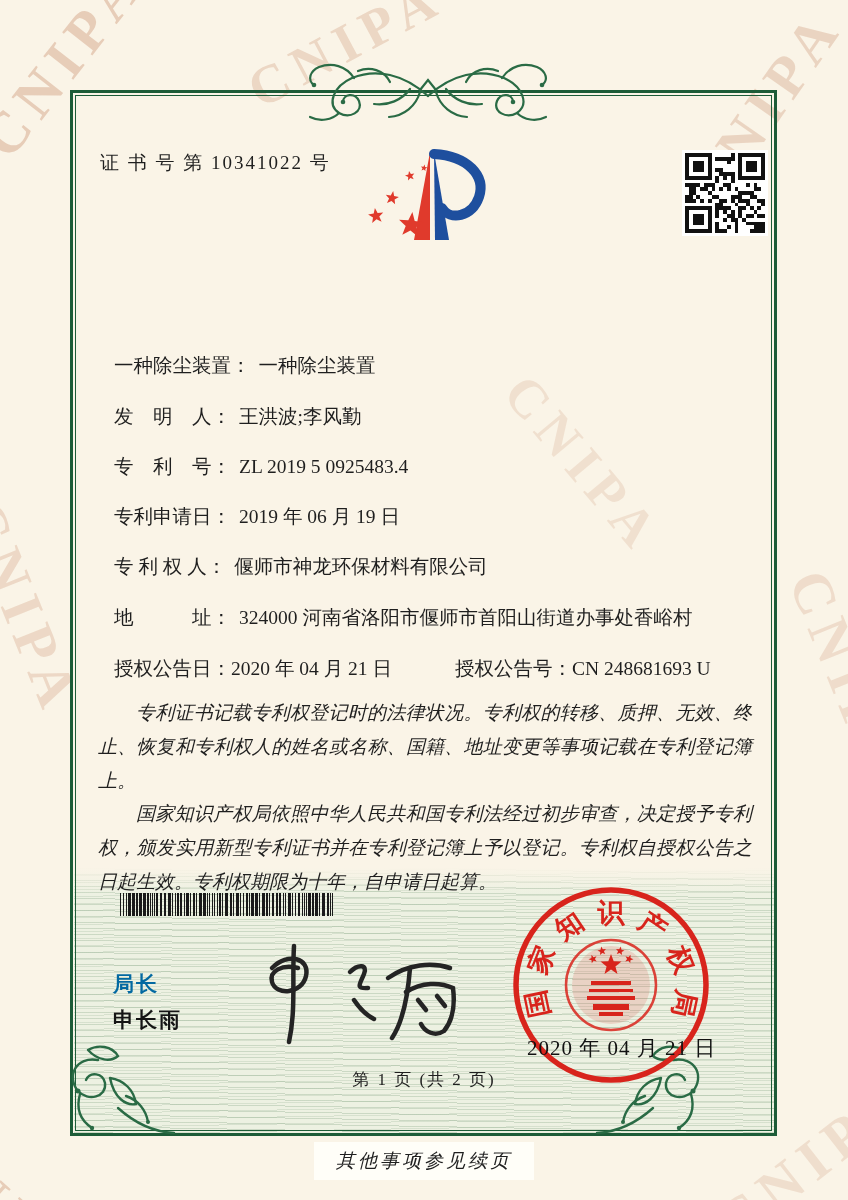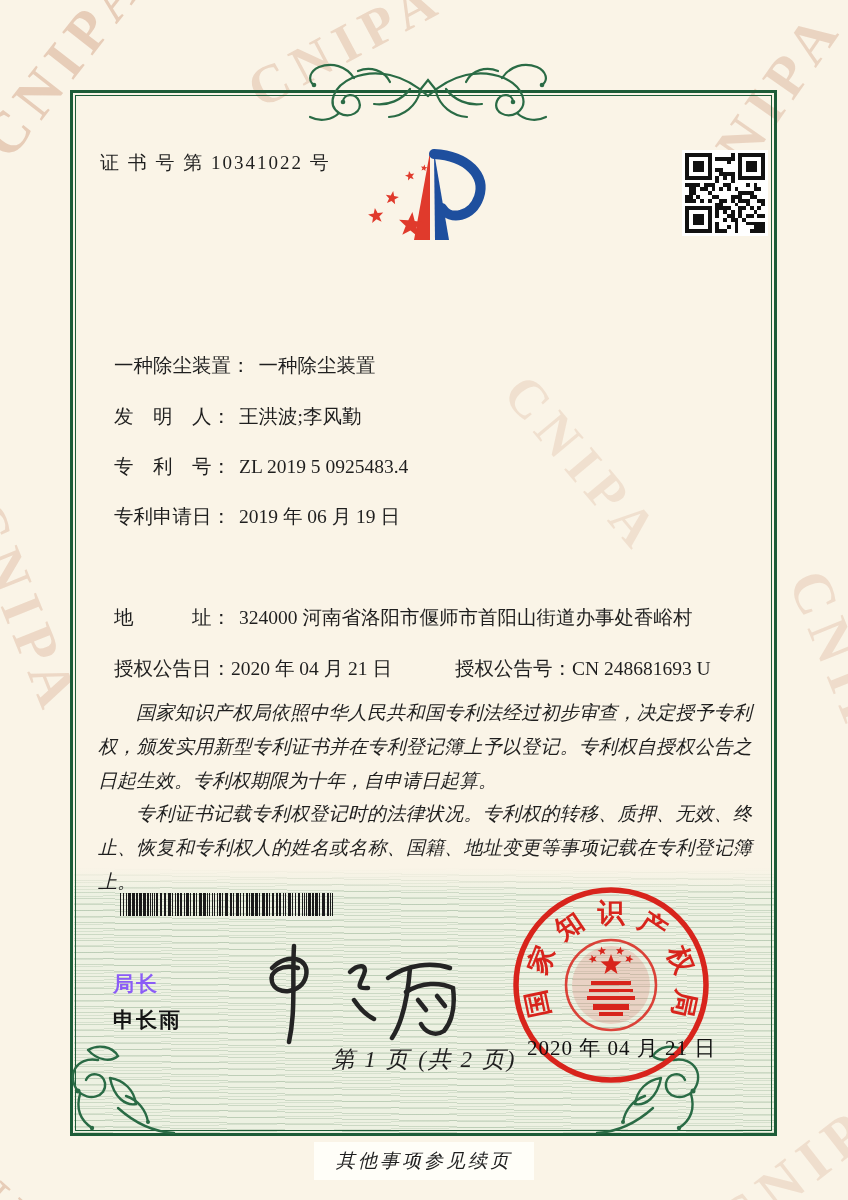--- a/index.html
+++ b/index.html
@@ -45,31 +45,31 @@
   .grant .g1{position:absolute;left:114px;white-space:nowrap;}
   .grant .g2{position:absolute;left:455px;white-space:nowrap;}
   
   .paras{position:absolute;z-index:5;left:98px;top:696px;width:654px;font-size:19px;
          line-height:1.78;font-style:italic;}
   .paras p{margin:0;text-indent:2em;text-align:justify;}
   
   .barcode{position:absolute;z-index:5;left:120px;top:893px;width:218px;height:23px;display:flex;align-items:stretch;}
   .barcode i{display:block;background:#1a1a1a;}
   .signer-title{position:absolute;z-index:5;left:113px;top:970px;font-family:"Liberation Sans",sans-serif;
-        font-weight:600;font-size:21px;color:#8b5cf6;letter-spacing:2px;}
+        font-weight:600;font-size:21px;color:#0369a1;letter-spacing:2px;}
   .signer-name{position:absolute;z-index:5;left:113px;top:1006px;font-family:"Liberation Sans",sans-serif;
         font-weight:600;font-size:21px;color:#151515;letter-spacing:2px;}
   .sig{position:absolute;z-index:5;left:232px;top:938px;}
   .seal{position:absolute;z-index:5;left:505px;top:885px;width:212px;height:205px;}
   .seal svg{position:absolute;left:0;top:0;}
   .seal-ring span{position:absolute;left:50%;top:50%;font-weight:700;font-size:27px;
         color:#d8241c;font-family:"Liberation Serif",serif;}
   .seal-date{position:absolute;z-index:6;left:527px;top:1034px;font-size:21px;letter-spacing:1px;color:#111;}
-  .page-info{position:absolute;z-index:5;left:0;top:1044px;width:100%;text-align:center;
-        font-size:23px;font-style:italic;letter-spacing:2px;}
+  .page-info{position:absolute;z-index:5;left:0;top:1068px;width:100%;text-align:center;
+        font-size:17px;letter-spacing:2px;}
   .cont-note{position:absolute;z-index:5;left:50%;top:1142px;transform:translateX(-50%);
         background:#fffef8;padding:6px 22px;font-size:19px;font-style:italic;letter-spacing:3px;}
 </style>
 </head>
 <body>
 
 <div class="paper">
 
   <span class="wm w1">CNIPA</span>
   <span class="wm w2">CNIPA</span>
@@ -380,31 +380,34 @@
   </div>
   <div class="frow fr1">
     <span class="fl">发　明　人：</span><span class="fv">王洪波;李风勤</span>
   </div>
   <div class="frow fr2">
     <span class="fl">专　利　号：</span><span class="fv">ZL 2019 5 0925483.4</span>
   </div>
   <div class="frow fr3">
     <span class="fl">专利申请日：</span><span class="fv">2019 年 06 月 19 日</span>
   </div>
+  <div class="frow fr4">
+    <span class="fl">专 利 权 人：</span><span class="fv">偃师市神龙环保材料有限公司</span>
+  </div>
   <div class="frow fr5">
     <span class="fl">地　　　址：</span><span class="fv">324000 河南省洛阳市偃师市首阳山街道办事处香峪村</span>
   </div>
   <div class="grant">
     <span class="g1"><span>授权公告日：</span><span class="fv">2020 年 04 月 21 日</span></span>
     <span class="g2"><span>授权公告号：</span><span class="fv">CN 248681693 U</span></span>
   </div>
 
   <div class="paras">
+    <p>专利证书记载专利权登记时的法律状况。专利权的转移、质押、无效、终止、恢复和专利权人的姓名或名称、国籍、地址变更等事项记载在专利登记簿上。</p>
     <p>国家知识产权局依照中华人民共和国专利法经过初步审查，决定授予专利权，颁发实用新型专利证书并在专利登记簿上予以登记。专利权自授权公告之日起生效。专利权期限为十年，自申请日起算。</p>
-    <p>专利证书记载专利权登记时的法律状况。专利权的转移、质押、无效、终止、恢复和专利权人的姓名或名称、国籍、地址变更等事项记载在专利登记簿上。</p>
   </div>
 
   <div class="barcode">
       <i style="width: 1px; margin-right: 2px;"></i>
       <i style="width: 1px; margin-right: 2px;"></i>
       <i style="width: 1px; margin-right: 1px;"></i>
       <i style="width: 3px; margin-right: 1px;"></i>
       <i style="width: 3px; margin-right: 1px;"></i>
       <i style="width: 2px; margin-right: 1px;"></i>
       <i style="width: 3px; margin-right: 1px;"></i>

